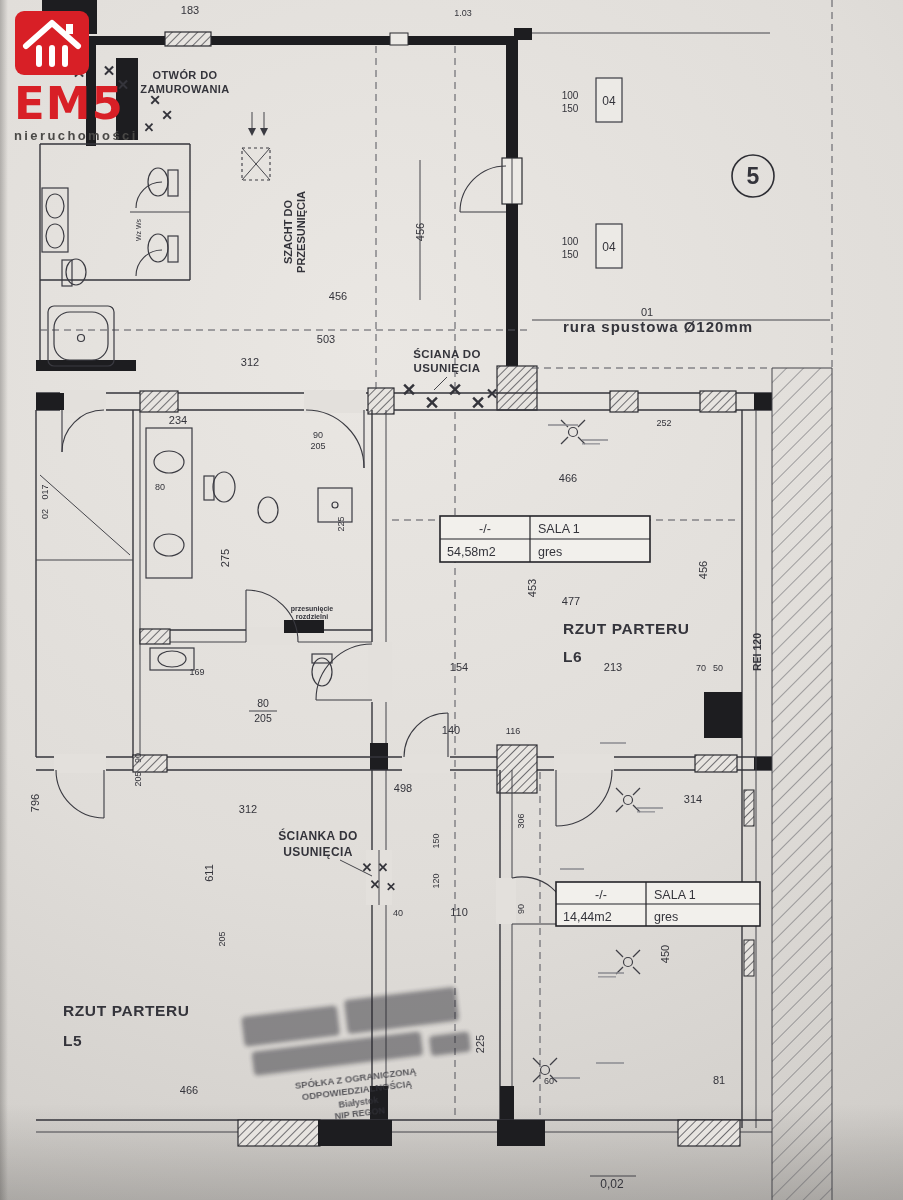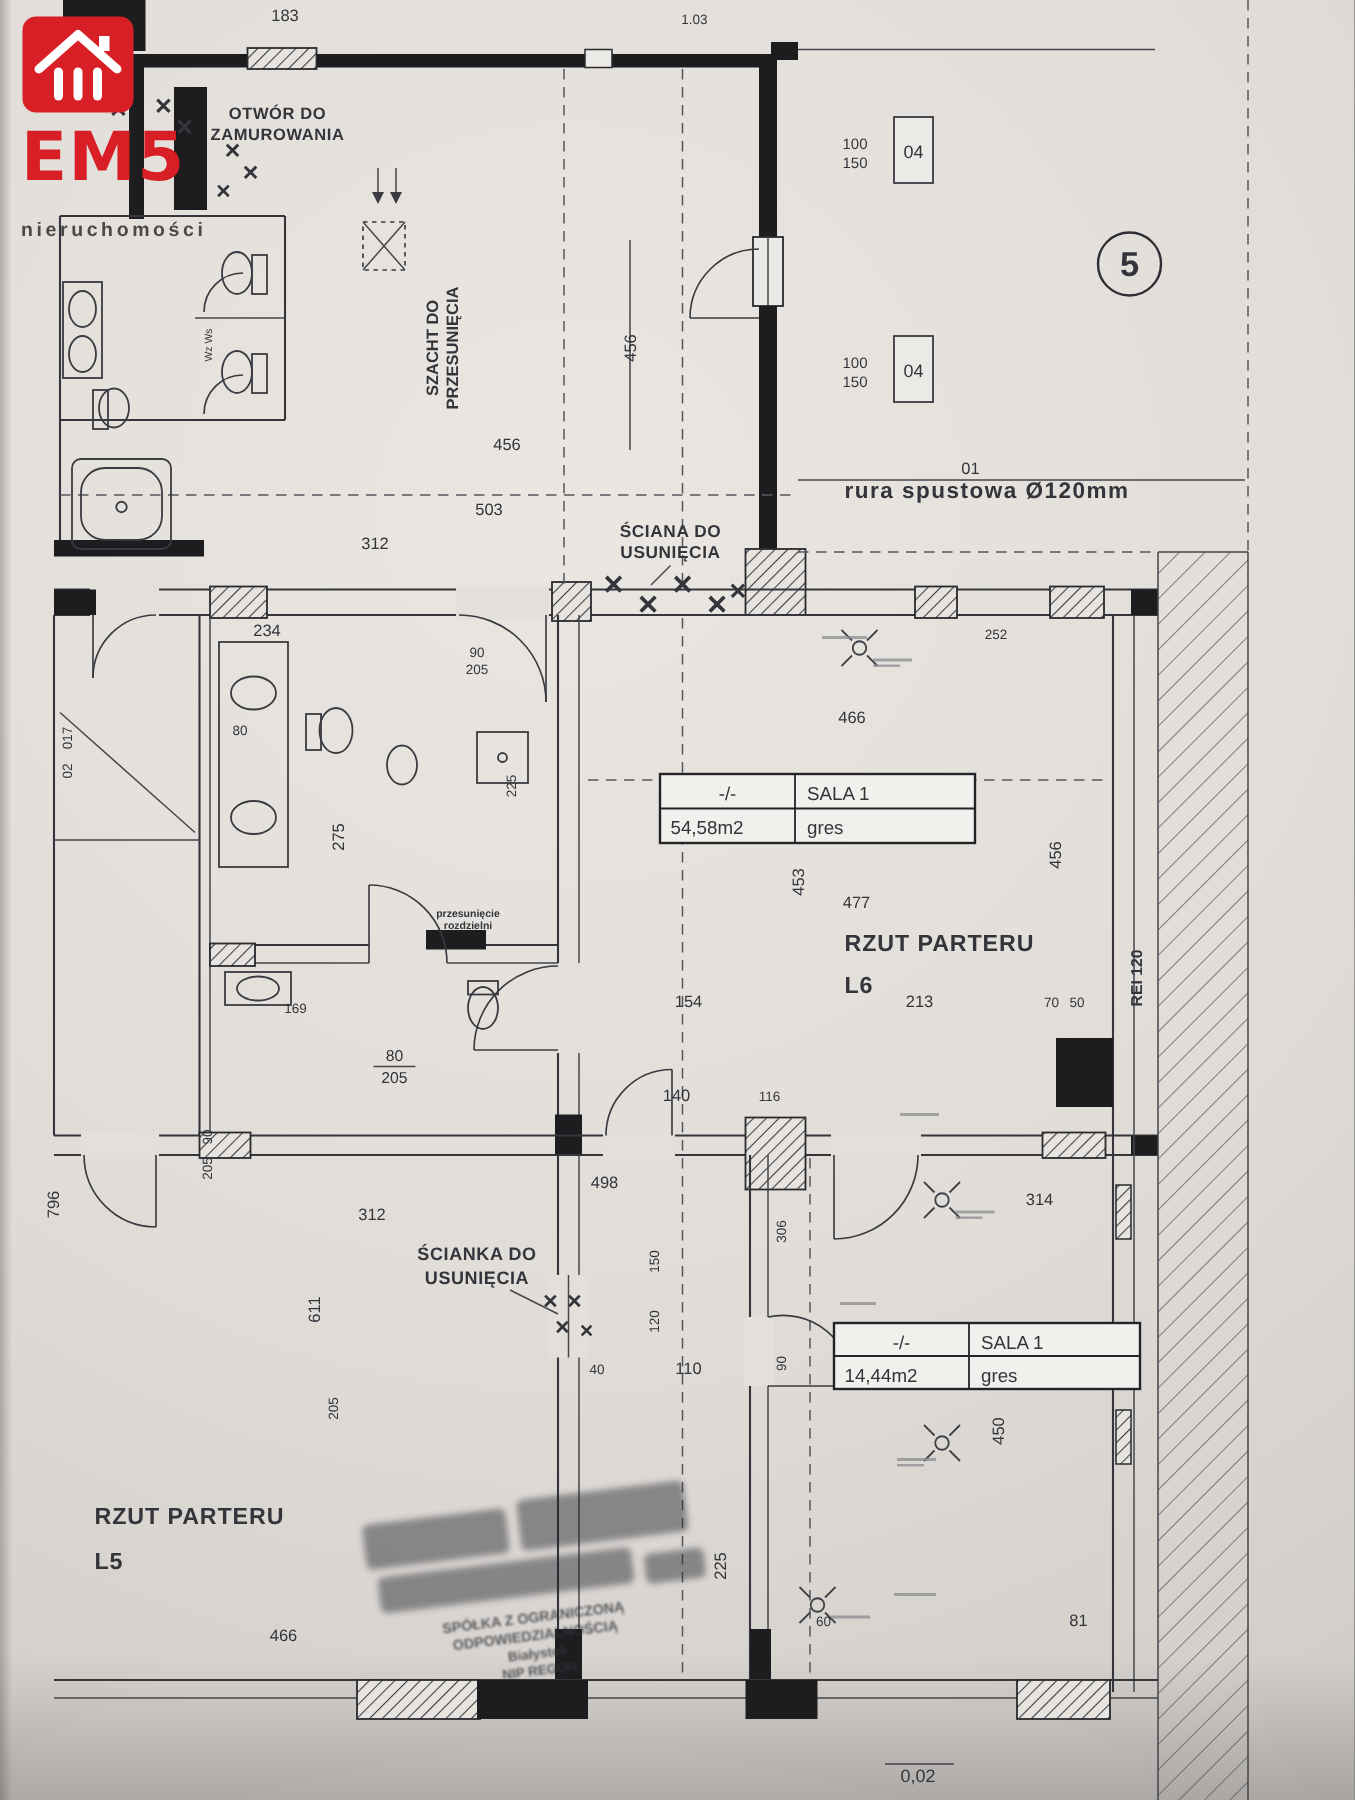--- a/index.html
+++ b/index.html
@@ -24,21 +24,21 @@
   .lum circle{fill:none;stroke:#3f3f46;stroke-width:1.2;}
   .smudge{fill:#8b8b90;opacity:.75;}
   .wthin{stroke:#35353b;stroke-width:1.4;fill:none;}
   .wthin2{stroke:#45454b;stroke-width:1;fill:none;}
   .dash{stroke:#55555c;stroke-width:1;fill:none;stroke-dasharray:7 5;}
   .fix{stroke:#3a3a41;stroke-width:1.2;fill:none;}
   .arc{stroke:#3a3a41;stroke-width:1.1;fill:none;}
   .logo{position:absolute;left:14px;top:10px;z-index:4;width:170px;}
   .brand{color:#d81f26;font-weight:800;font-size:45px;line-height:1.05;letter-spacing:1px;
          font-family:"DejaVu Sans","Liberation Sans",sans-serif;}
-  .sub{color:#4a4947;font-size:13px;letter-spacing:2.4px;margin-top:17px;font-weight:600;}
+  .sub{color:#4a4947;font-size:13px;letter-spacing:2.4px;margin-top:1px;font-weight:600;}
 </style>
 </head>
 <body>
 
 <div class="photo">
 
   <div class="logo">
     <svg width="76" height="66" viewBox="0 0 76 66">
       <rect x="1" y="1" width="74" height="64" rx="9" fill="#d81f26"></rect>
       <path d="M12 36 L38 13 L64 36" fill="none" stroke="#ffffff" stroke-width="6" stroke-linecap="round" stroke-linejoin="round"></path>

